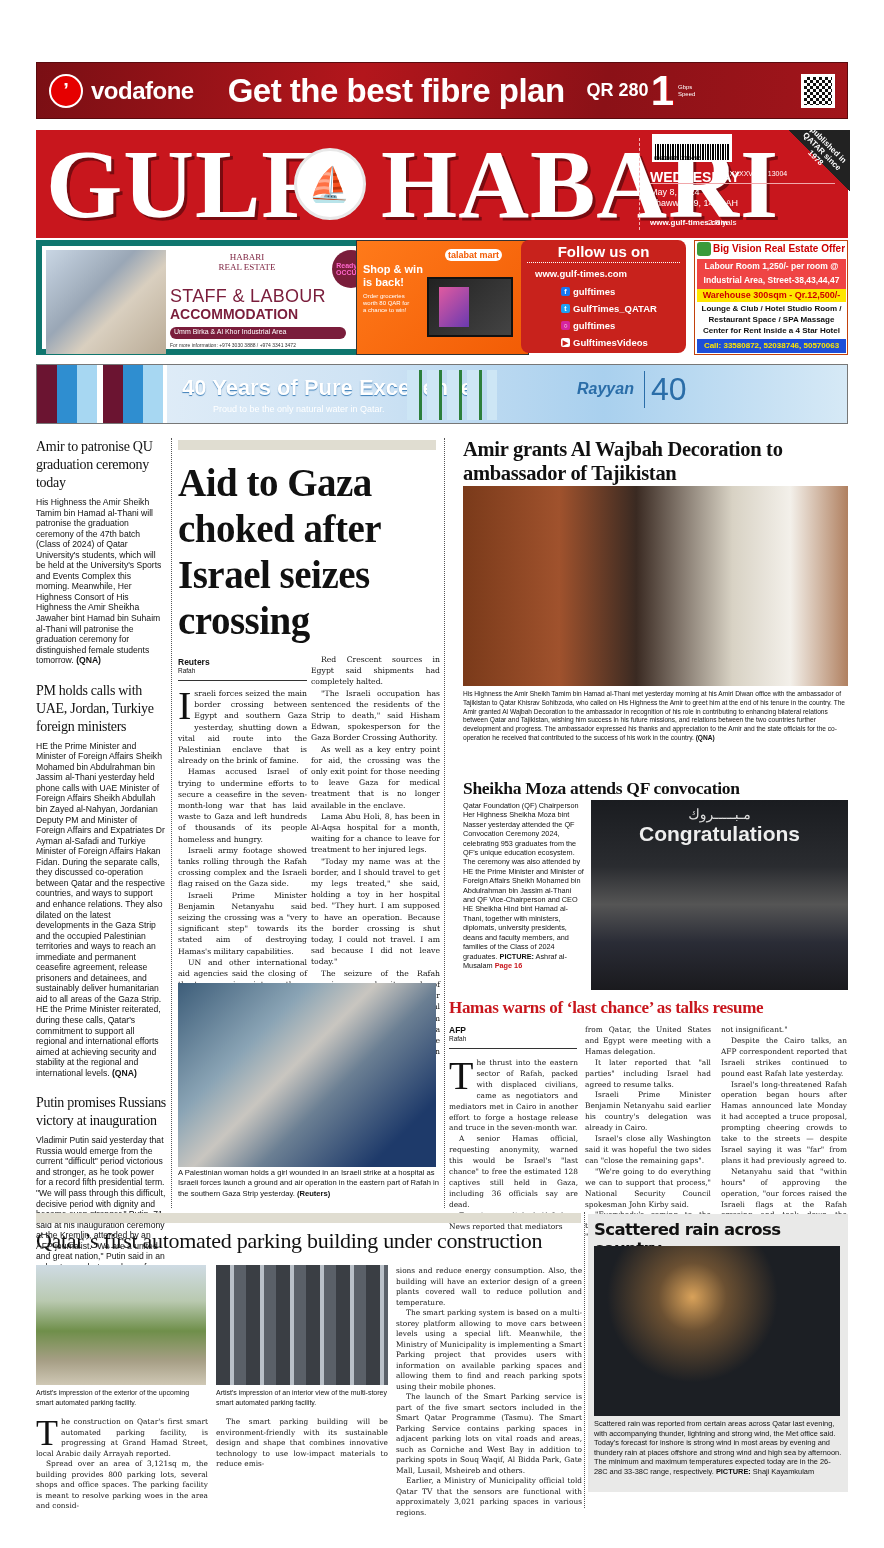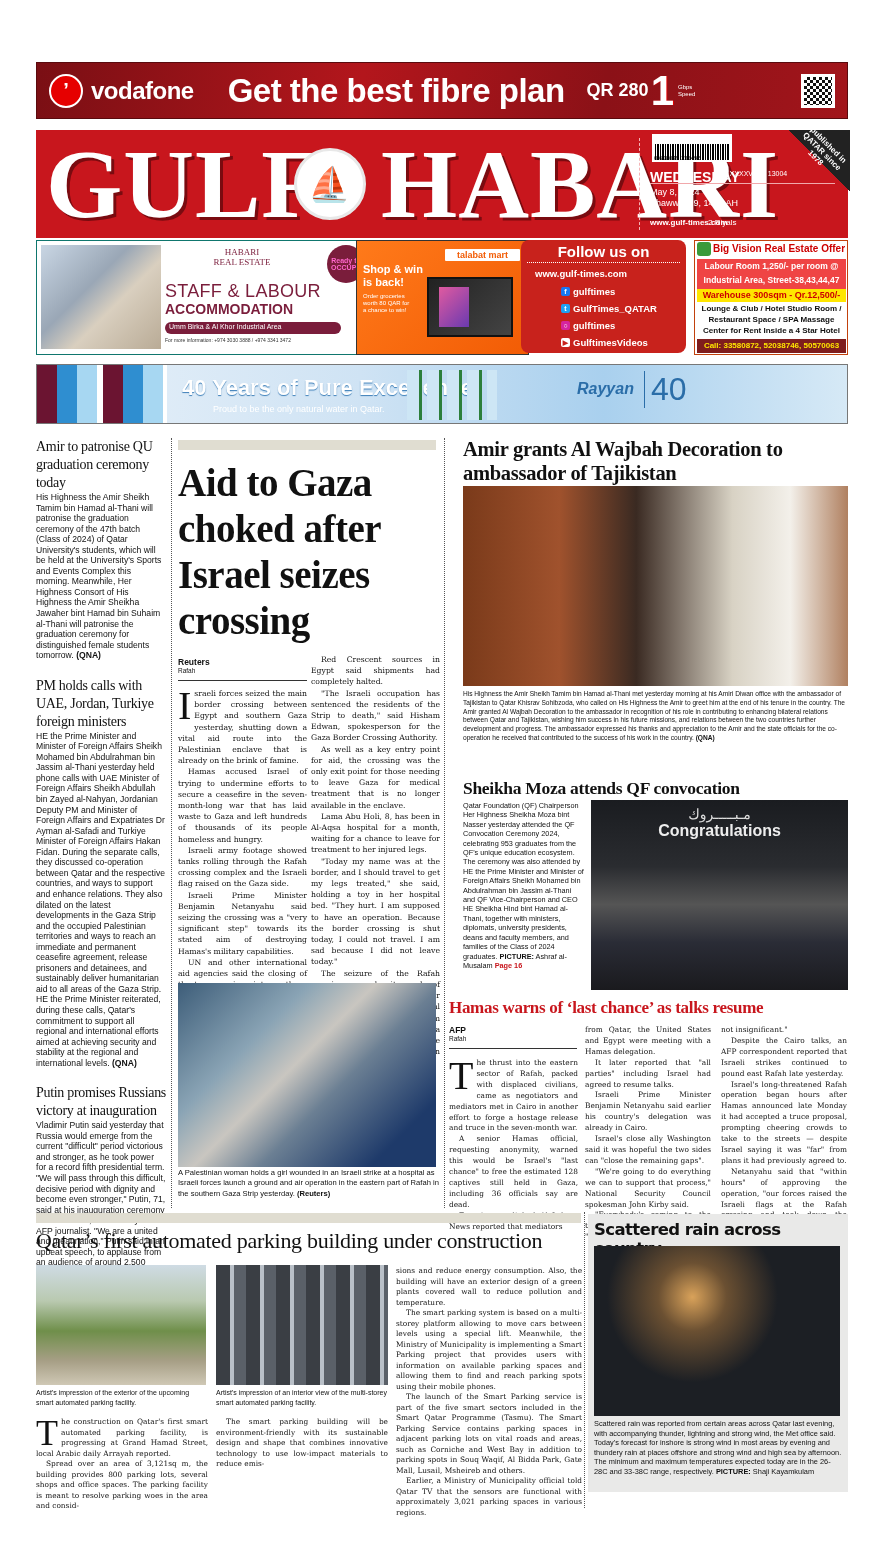--- a/index.html
+++ b/index.html
@@ -24,56 +24,56 @@
 .barcode-num{left:618px;top:25px;font-size:6px;color:#000}
 .mast-day{left:614px;top:39px;font-size:14px;font-weight:bold}
 .mast-vol{left:680px;top:40px;font-size:7px}
 .mast-line{left:614px;top:53px;width:185px;border-top:1px solid #f1a8ab}
 .mast-date{left:614px;top:57px;font-size:9px;line-height:11px}
 .mast-web{left:614px;top:88px;font-size:8px;font-weight:bold}
 .mast-price{left:672px;top:88px;font-size:8px}
 .since{right:-2px;top:0;width:62px;height:62px;background:linear-gradient(45deg,transparent 50%,#222 50%)}
 .since-txt{right:-4px;top:8px;transform:rotate(45deg);font-size:8px;font-weight:bold;text-align:center;line-height:9px;color:#fff;width:60px}
 .ad-row{top:240px;height:115px}
-.ad1{left:36px;width:333px;background:#fff;border:1px solid #0f766e}
+.ad1{left:36px;width:333px;background:#fff;border:6px solid #0f766e}
 .ad1 .pics{left:4px;top:4px;width:120px;height:104px;background:linear-gradient(135deg,#c9d6e4,#9aa7b6 40%,#d9cfbf 60%,#b9ab96)}
 .ad1 .logo{left:175px;top:6px;font-size:9px;color:#7a1d3b;text-align:center;width:60px;font-family:"Liberation Serif",serif}
 .ad1 .t1{left:128px;top:40px;font-size:18px;color:#7a1d3b;letter-spacing:0.3px}
 .ad1 .t2{left:128px;top:60px;font-size:14px;font-weight:bold;color:#7a1d3b}
 .ad1 .loc{left:128px;top:81px;width:176px;height:12px;background:#7a1d3b;color:#fff;font-size:7px;padding:1px 4px;border-radius:6px}
 .ad1 .ready{left:290px;top:4px;width:38px;height:38px;border-radius:50%;background:#7a1d3b;color:#f6c;font-size:7px;font-weight:bold;text-align:center;display:flex;align-items:center;justify-content:center}
 .ad1 .info{left:128px;top:96px;font-size:5px;color:#333}
 .ad2{left:356px;width:173px;background:linear-gradient(135deg,#ff7a1a,#f25c05);border:1px solid #333;color:#fff}
 .ad2 .t1{left:6px;top:22px;font-size:11px;font-weight:bold;line-height:13px}
 .ad2 .t2{left:6px;top:52px;font-size:6px;line-height:7px;width:50px}
-.ad2 .brand{left:88px;top:8px;font-size:9px;background:#fff;color:#f25c05;padding:1px 12px;border-radius:1px;font-weight:bold}
+.ad2 .brand{left:88px;top:8px;font-size:9px;background:#fff;color:#f25c05;padding:1px 3px;border-radius:6px;font-weight:bold}
 .ad2 .tv{left:70px;top:36px;width:86px;height:60px;background:linear-gradient(135deg,#222,#444);border:2px solid #111}
 .ad2 .tv::after{content:"";position:absolute;left:10px;top:8px;width:30px;height:40px;background:linear-gradient(135deg,#e05aa0,#6a3ab0)}
 .ad3{left:521px;width:165px;background:#c8221c;border-radius:8px;color:#fff;top:240px;height:113px}
 .ad3 .t1{left:0;width:165px;top:3px;text-align:center;font-size:15px;font-weight:bold}
 .ad3 .sep{left:6px;top:22px;width:153px;border-top:1px dotted #fff}
 .ad3 .row{left:16px;font-size:9.5px;font-weight:bold;display:flex;align-items:center}
 .ad3 .ico{width:9px;height:9px;border-radius:2px;margin-right:3px;display:inline-block;font-size:7px;text-align:center;line-height:9px}
 .ad4{left:694px;width:154px;background:#fff;border:1px solid #c2410c}
 .ad4 .t1{left:18px;top:2px;font-size:10px;font-weight:bold;color:#c00}
 .ad4 .shield{left:2px;top:1px;width:14px;height:14px;background:#3a9a3a;border-radius:3px}
 .ad4 .b1{left:2px;top:18px;width:149px;height:30px;background:#ef4444;color:#fff;font-size:8.5px;font-weight:bold;text-align:center;line-height:14px}
 .ad4 .b2{left:2px;top:48px;width:149px;height:13px;background:#ffe600;color:#c00;font-size:9px;font-weight:bold;text-align:center;line-height:13px}
 .ad4 .b3{left:2px;top:62px;width:149px;font-size:8px;font-weight:bold;text-align:center;line-height:11px;color:#111}
-.ad4 .b4{left:2px;top:98px;width:149px;height:14px;background:#7f1d1d;color:#ffe600;font-size:8px;font-weight:bold;text-align:center;line-height:14px}
+.ad4 .b4{left:2px;top:98px;width:149px;height:14px;background:#1d4ed8;color:#ffe600;font-size:8px;font-weight:bold;text-align:center;line-height:14px}
 .ad-rayyan{left:36px;top:364px;width:812px;height:60px;background:linear-gradient(90deg,#e8f1f9,#cfe3f4 40%,#a9d0ee 70%,#d6e9f6);border:1px solid #777}
 .ray-pattern{left:0;top:0;width:130px;height:58px;background:repeating-linear-gradient(90deg,#6b1431 0 20px,#2f8ed0 20px 40px,#a7d7f2 40px 60px,#fff 60px 66px)}
 .ray-h{left:145px;top:10px;font-size:22px;color:#fff;font-weight:bold;text-shadow:0 1px 1px #3d7fb8}
 .ray-s{left:176px;top:39px;font-size:9px;color:#fff}
 .ray-bottles{left:370px;top:5px;width:90px;height:50px;background:repeating-linear-gradient(90deg,#cde6f5 0 12px,#2c7f3b 12px 15px,transparent 15px 20px)}
 .ray-logo{left:540px;top:15px;font-size:16px;color:#2a6da8;font-weight:bold;font-style:italic}
 .ray-40{left:607px;top:6px;font-size:32px;color:#2a6da8;border-left:1px solid #2a6da8;padding-left:6px}
 .colL{left:36px;top:438px;width:130px}
 .brief-h{font-family:"Liberation Serif",serif;font-weight:normal;font-size:14px;line-height:18px;letter-spacing:-0.3px}
-.brief-t{font-size:8.6px;line-height:10.55px;color:#111}
+.brief-t{font-size:8.6px;line-height:10.55px;margin-top:5px;color:#111}
 .brief-t b{font-weight:bold}
 .dotv{border-left:1px dotted #555}
 .mainhead{left:178px;top:460px;width:262px;font-family:"Liberation Serif",serif;font-weight:bold;font-size:39px;line-height:46px;letter-spacing:-0.5px}
 .beige{background:#e0ddd1}
 .body-serif{font-family:"DejaVu Serif",serif;font-size:7.7px;line-height:11.2px;text-align:justify;color:#111}
 .body-serif p{text-indent:10px}
 .drop{float:left;font-family:"Liberation Serif",serif;font-size:40px;line-height:34px;margin-right:3px;margin-top:1px}
 .byline b{font-size:8.5px;font-weight:bold;display:block}
 .byline span{font-size:6.5px;display:block}
 .caption{font-size:7.6px;line-height:10.3px;color:#111}
@@ -216,21 +216,21 @@
 <div class="abs dotv" style="left:444px;top:438px;height:770px"></div>
 
 <div class="abs sec-head" style="left:463px;top:437px;width:385px;font-size:20.5px;line-height:24px">Amir grants Al Wajbah Decoration to ambassador of Tajikistan</div>
 <div class="abs photo" style="left:463px;top:486px;width:385px;height:200px;background:linear-gradient(90deg,#7a3a1a 0%,#a0522d 25%,#3a2a22 45%,#d8d2c4 70%,#f3f0ea 85%,#b08060 100%)"></div>
 <div class="abs caption" style="left:463px;top:690px;width:386px;font-size:6.6px;line-height:8.8px"><span>His Highness the Amir Sheikh Tamim bin Hamad al-Thani met yesterday morning at his Amiri Diwan office with the ambassador of Tajikistan to Qatar Khisrav Sohibzoda, who called on His Highness the Amir to greet him at the end of his tenure in the country. The Amir granted Al Wajbah Decoration to the ambassador in recognition of his role in contributing to enhancing bilateral relations between Qatar and Tajikistan, wishing him success in his future missions, and relations between the two countries further development and progress. The ambassador expressed his thanks and appreciation to the Amir and the state officials for the co-operation he received that contributed to the success of his work in the country.</span> <b>(QNA)</b></div>
 
 <div class="abs sec-head" style="left:463px;top:778px;width:385px;font-size:17.5px;line-height:20px">Sheikha Moza attends QF convocation</div>
 <div class="abs caption" style="left:463px;top:801px;width:122px;font-size:7.3px;line-height:9.4px"><span>Qatar Foundation (QF) Chairperson Her Highness Sheikha Moza bint Nasser yesterday attended the QF Convocation Ceremony 2024, celebrating 953 graduates from the QF's unique education ecosystem. The ceremony was also attended by HE the Prime Minister and Minister of Foreign Affairs Sheikh Mohamed bin Abdulrahman bin Jassim al-Thani and QF Vice-Chairperson and CEO HE Sheikha Hind bint Hamad al-Thani, together with ministers, diplomats, university presidents, deans and faculty members, and families of the Class of 2024 graduates.</span> <b>PICTURE:</b> <span>Ashraf al-Musalam</span> <b class="redtxt">Page 16</b></div>
 <div class="abs photo" style="left:591px;top:800px;width:257px;height:190px;background:linear-gradient(180deg,#1a1c20 0%,#2a2c30 35%,#555 55%,#2a2c36 75%,#1a1a1e 100%)">
   <div class="abs" style="left:0;width:257px;top:6px;text-align:center;color:#ddd;font-size:14px">مـبـــــروك</div>
-  <div class="abs" style="left:0;width:257px;top:22px;text-align:center;color:#eee;font-size:16px;font-weight:bold">Congratulations</div>
+  <div class="abs" style="left:0;width:257px;top:22px;text-align:center;color:#eee;font-size:21px;font-weight:bold">Congratulations</div>
 </div>
 
 <div class="abs sec-head redtxt" style="left:449px;top:998px;width:400px;font-size:17px;line-height:20px">Hamas warns of ‘last chance’ as talks resume</div>
 <div class="abs byline" style="left:449px;top:1025px;width:130px">
   <b>AFP</b>
   <span>Rafah</span>
 </div>
 <div class="abs" style="left:449px;top:1048px;width:128px;border-top:1px solid #333"></div>
 <div class="abs body-serif" style="left:449px;top:1058px;width:129px;font-size:7.4px;line-height:10.9px">
   <span class="drop">T</span>

